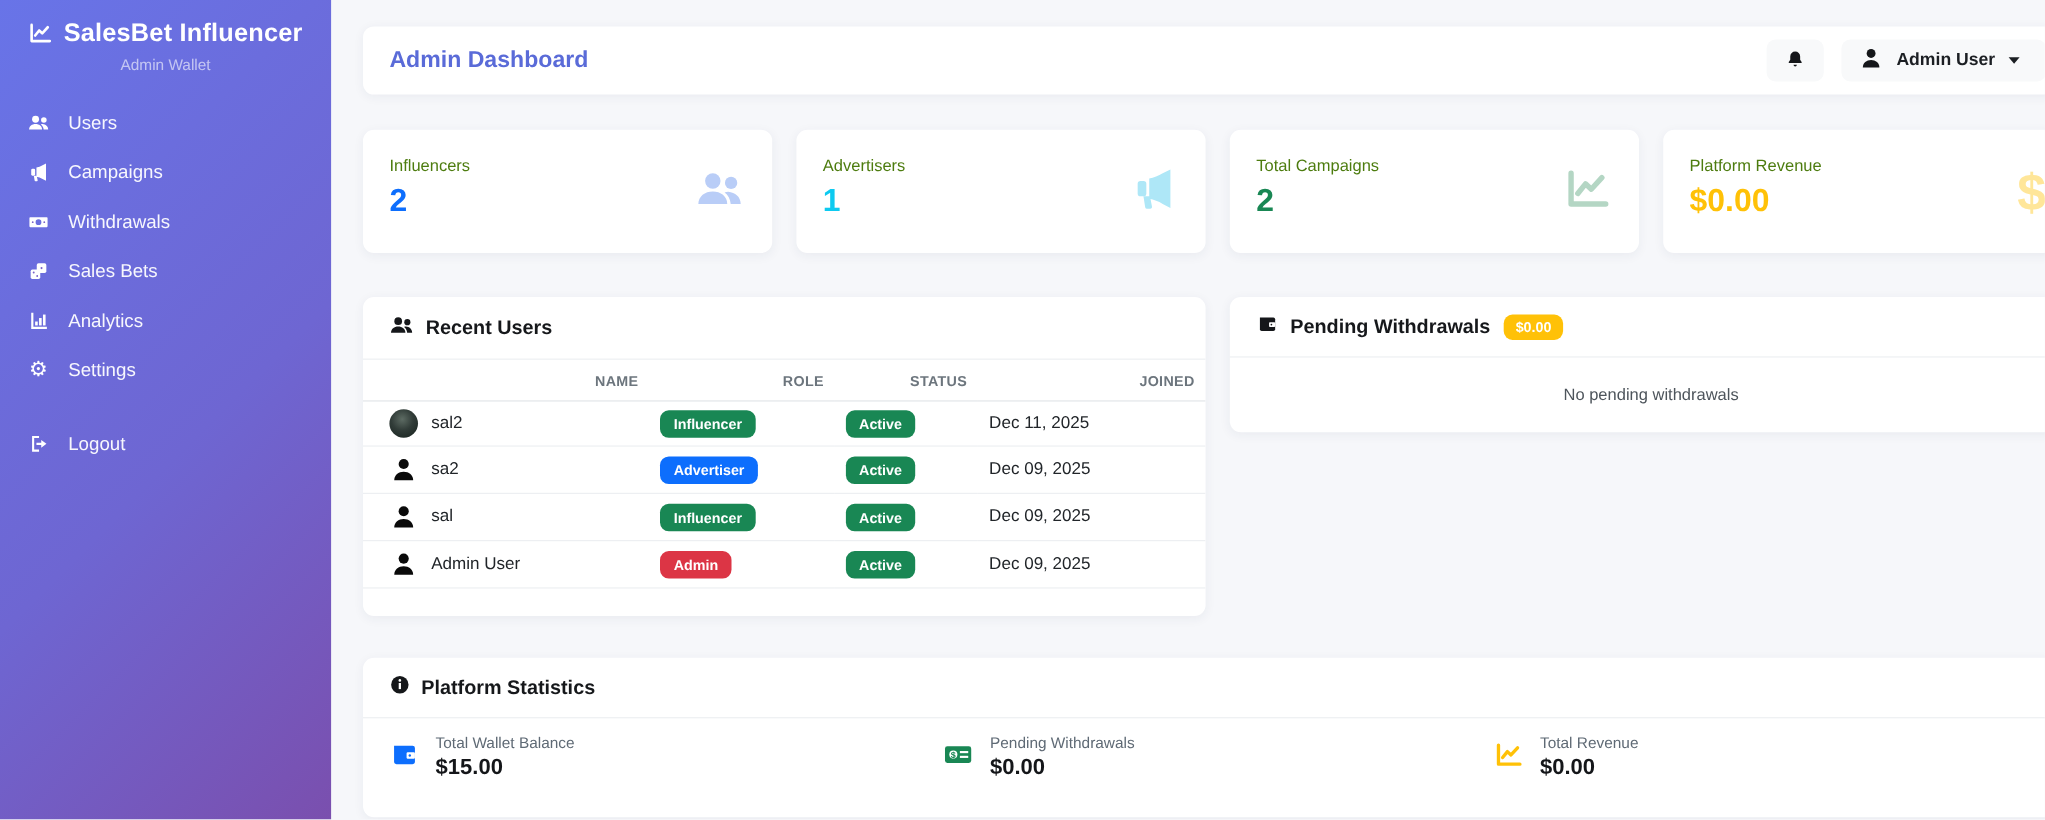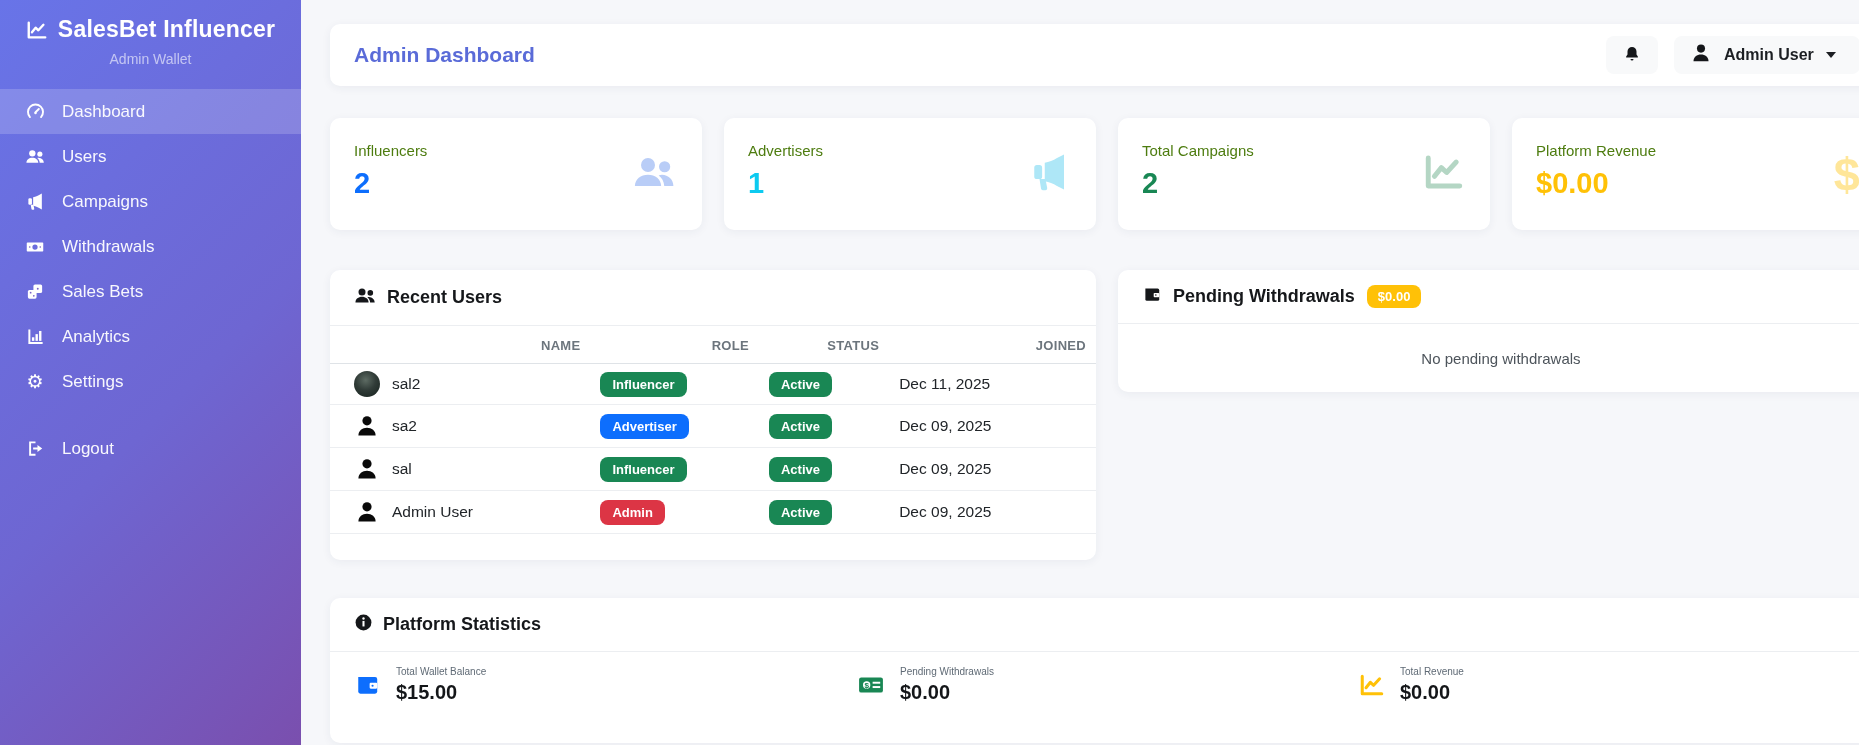--- a/index.html
+++ b/index.html
@@ -101,49 +101,39 @@
     display:inline-block; color:#fff; font-size:13px; font-weight:bold;
     border-radius:8px; padding:5px 12px;
   }
   .bg-green { background:#198754; } .bg-blue { background:#0d6efd; } .bg-red { background:#dc3545; }
 
   
   .platform-card { height:145px; }
   .platform-stats { display:flex; padding:14px 24px 0 24px; }
   .pstat { width:513px; display:flex; align-items:flex-start; gap:14px; }
   .pstat-icon { margin-top:6px; }
-  .pstat-label { font-size:10px; color:#5f6a75; margin-bottom:4px; }
+  .pstat-label { font-size:14px; color:#5f6a75; margin-bottom:4px; }
   .pstat-value { font-size:20px; font-weight:bold; color:#141619; }
 </style>
 </head>
 <body>
 
 <aside class="sidebar">
   <div class="brand-row">
     <span class="nav-icon">
       <svg width="26" height="26" viewBox="0 0 24 24" fill="none" stroke="#fff" stroke-width="2.6" stroke-linecap="round" stroke-linejoin="round">
         <path d="M3 4v16h18"></path>
           <path d="M6.5 14.5l4-5 3 2.8 5.5-6"></path>
       </svg>
     </span>
     <span class="brand-title">SalesBet Influencer</span>
   </div>
   <div class="brand-sub">Admin Wallet</div>
 
   <nav>
-    <div class="nav-item active">
-      <span class="nav-icon">
-        <svg width="19" height="19" viewBox="0 0 24 24" fill="none" stroke="#fff" stroke-width="2.4" stroke-linecap="round">
-          <path d="M5 19a9.5 9.5 0 1 1 14 0"></path>
-            <path d="M12 13l4.2-4.2"></path>
-            <circle cx="12" cy="14" r="1.6" fill="#fff" stroke="none"></circle>
-        </svg>
-      </span>
-      <span>Dashboard</span>
-    </div>
     <div class="nav-item">
       <span class="nav-icon">
         <svg width="21" height="19" viewBox="0 0 26 24" fill="#fff">
           <circle cx="9" cy="8" r="4"></circle>
             <path d="M1.5 20c0-4 3.4-6.5 7.5-6.5s7.5 2.5 7.5 6.5z"></path>
           <circle cx="18.5" cy="9" r="3.2"></circle>
             <path d="M17 13.6c3.6.3 6.5 2.6 6.5 6.4h-5.2c-.2-2.6-1.4-4.8-3.2-6 .6-.3 1.2-.4 1.9-.4z"></path>
         </svg>
       </span>
       <span>Users</span>

